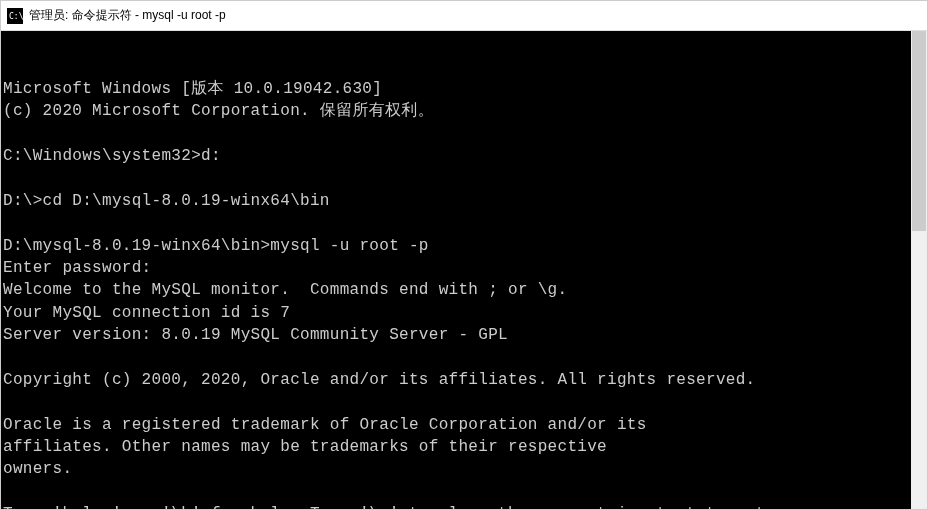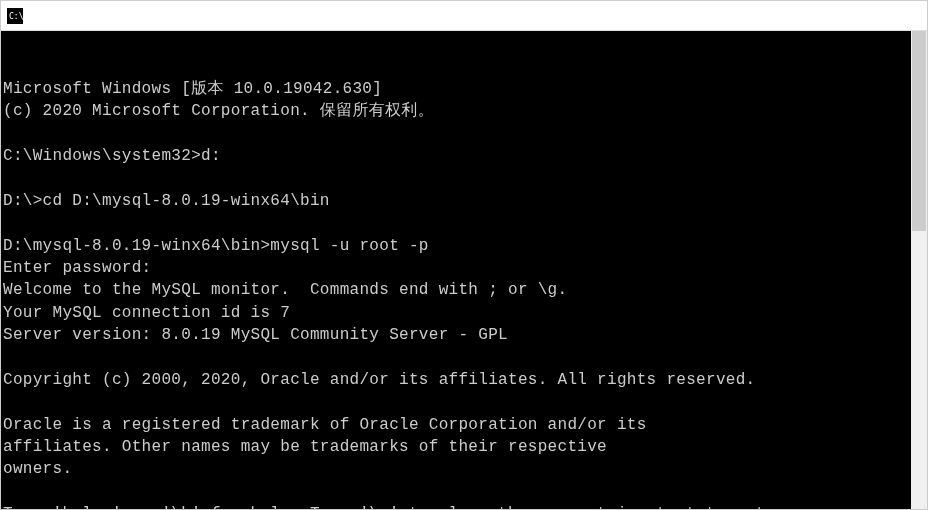--- a/index.html
+++ b/index.html
@@ -87,20 +87,21 @@
 <body>
 
 <div class="window">
   <div class="titlebar">
     <div class="titlebar-icon">
       <svg viewBox="0 0 16 16">
         <rect x="0" y="0" width="16" height="16" fill="#000"></rect>
         <text x="2" y="11" font-size="8" fill="#fff" font-family="monospace">C:\</text>
       </svg>
     </div>
+    <span class="titlebar-text">管理员: 命令提示符 - mysql  -u root -p</span>
   </div>
   <div class="terminal">
     <div class="terminal-content" id="terminal-output">Microsoft Windows [版本 10.0.19042.630]
 (c) 2020 Microsoft Corporation. 保留所有权利。
 
 C:\Windows\system32&gt;d:
 
 D:\&gt;cd D:\mysql-8.0.19-winx64\bin
 
 D:\mysql-8.0.19-winx64\bin&gt;mysql -u root -p

